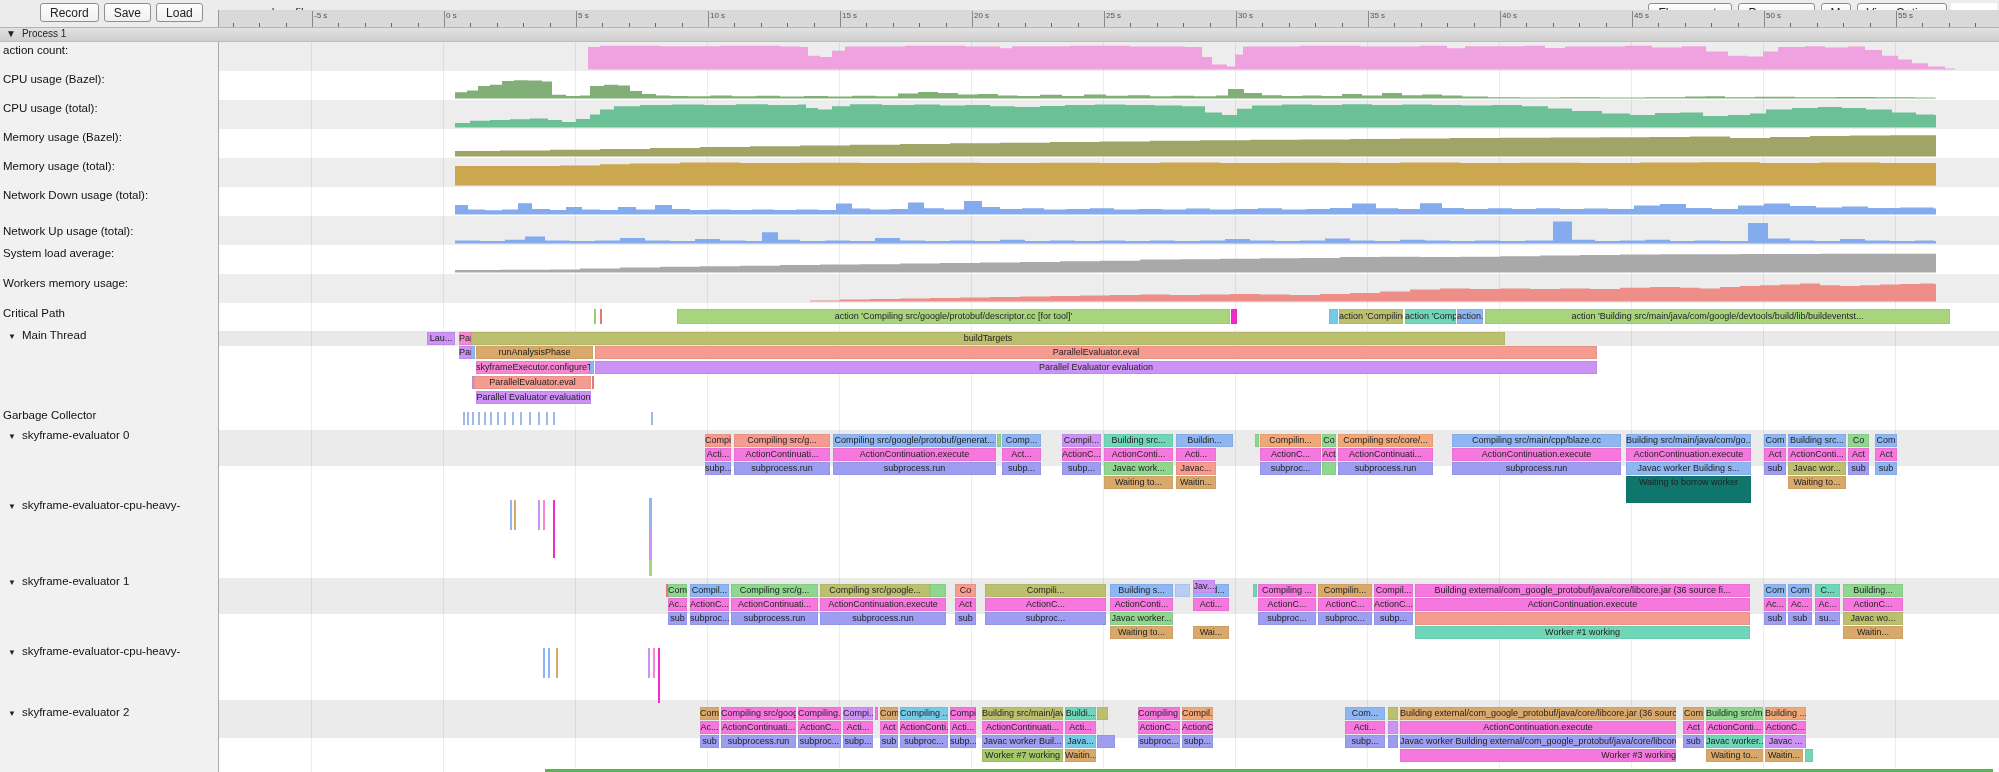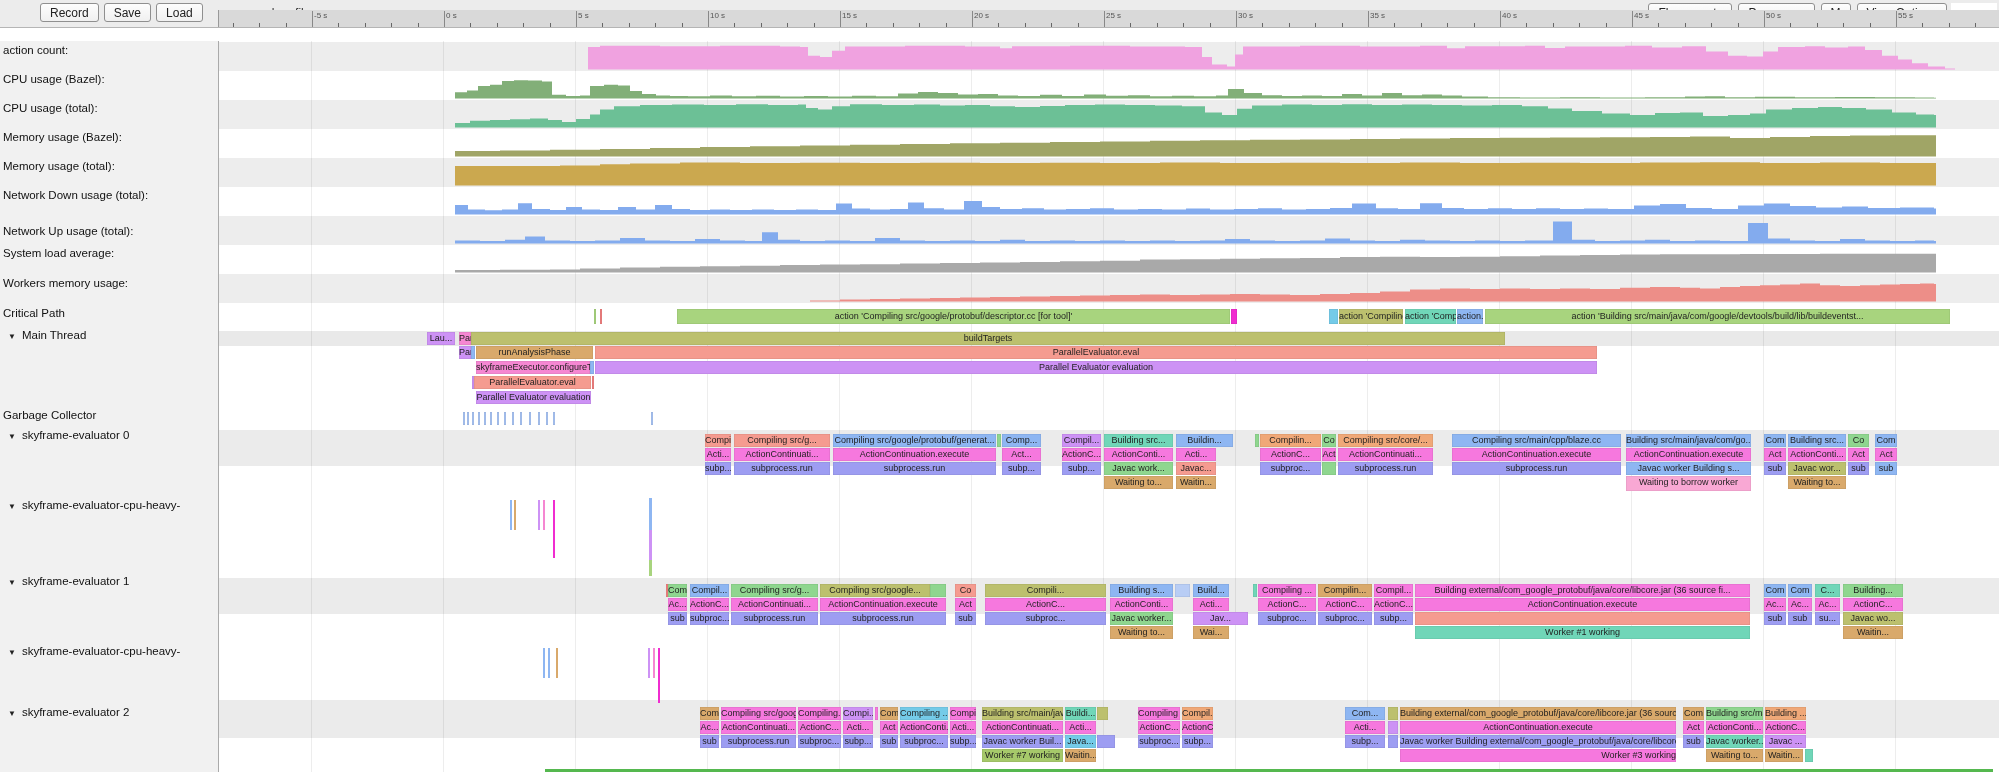--- a/index.html
+++ b/index.html
@@ -134,20 +134,21 @@
       <div class="rlabel" style="left: 1151px;">35 s</div>
       <div class="rtick" style="left: 1281px; height: 16px; background: rgb(136, 136, 136);"></div>
       <div class="rlabel" style="left: 1283px;">40 s</div>
       <div class="rtick" style="left: 1413px; height: 16px; background: rgb(136, 136, 136);"></div>
       <div class="rlabel" style="left: 1415px;">45 s</div>
       <div class="rtick" style="left: 1545px; height: 16px; background: rgb(136, 136, 136);"></div>
       <div class="rlabel" style="left: 1547px;">50 s</div>
       <div class="rtick" style="left: 1677px; height: 16px; background: rgb(136, 136, 136);"></div>
       <div class="rlabel" style="left: 1679px;">55 s</div>
     </div>
+  <div class="prochdr"><span>▼</span><span>Process 1</span></div>
   <div id="stripes">
       <div class="stripe" style="top: 42px; height: 29px; background: rgb(237, 237, 237);"></div>
       <div class="stripe" style="top: 71px; height: 29px; background: rgb(255, 255, 255);"></div>
       <div class="stripe" style="top: 100px; height: 29px; background: rgb(237, 237, 237);"></div>
       <div class="stripe" style="top: 129px; height: 29px; background: rgb(255, 255, 255);"></div>
       <div class="stripe" style="top: 158px; height: 29px; background: rgb(237, 237, 237);"></div>
       <div class="stripe" style="top: 187px; height: 29px; background: rgb(255, 255, 255);"></div>
       <div class="stripe" style="top: 216px; height: 29px; background: rgb(237, 237, 237);"></div>
       <div class="stripe" style="top: 245px; height: 29px; background: rgb(255, 255, 255);"></div>
       <div class="stripe" style="top: 274px; height: 29px; background: rgb(237, 237, 237);"></div>
@@ -290,21 +291,21 @@
       <div class="seg" style="left: 1322px; top: 462px; width: 14px; height: 13px; line-height: 13px; background: rgb(143, 214, 143);"></div>
       <div class="seg" style="left: 1338px; top: 462px; width: 95px; height: 13px; line-height: 13px; background: rgb(157, 157, 242);">subprocess.run</div>
       <div class="seg" style="left: 1452px; top: 462px; width: 169px; height: 13px; line-height: 13px; background: rgb(157, 157, 242);">subprocess.run</div>
       <div class="seg" style="left: 1626px; top: 462px; width: 125px; height: 13px; line-height: 13px; background: rgb(142, 182, 242);">Javac worker Building s...</div>
       <div class="seg" style="left: 1764px; top: 462px; width: 22px; height: 13px; line-height: 13px; background: rgb(157, 157, 242);">sub</div>
       <div class="seg" style="left: 1788px; top: 462px; width: 58px; height: 13px; line-height: 13px; background: rgb(188, 192, 110);">Javac wor...</div>
       <div class="seg" style="left: 1848px; top: 462px; width: 21px; height: 13px; line-height: 13px; background: rgb(157, 157, 242);">sub</div>
       <div class="seg" style="left: 1875px; top: 462px; width: 22px; height: 13px; line-height: 13px; background: rgb(142, 182, 242);">sub</div>
       <div class="seg" style="left: 1104px; top: 476px; width: 69px; height: 13px; line-height: 13px; background: rgb(217, 169, 107);">Waiting to...</div>
       <div class="seg" style="left: 1176px; top: 476px; width: 40px; height: 13px; line-height: 13px; background: rgb(217, 169, 107);">Waitin...</div>
-      <div class="seg" style="left: 1626px; top: 476px; width: 125px; height: 15px; line-height: 13px; background: #f9a8d4;">Waiting to borrow worker</div>
+      <div class="seg" style="left: 1626px; top: 476px; width: 125px; height: 27px; line-height: 13px; background: #0f766e;">Waiting to borrow worker</div>
       <div class="seg" style="left: 1788px; top: 476px; width: 58px; height: 13px; line-height: 13px; background: rgb(217, 169, 107);">Waiting to...</div>
       <div class="seg" style="left: 666px; top: 584px; width: 2px; height: 13px; line-height: 13px; background: rgb(240, 128, 128);"></div>
       <div class="seg" style="left: 668px; top: 584px; width: 19px; height: 13px; line-height: 13px; background: rgb(143, 214, 143);">Com</div>
       <div class="seg" style="left: 690px; top: 584px; width: 39px; height: 13px; line-height: 13px; background: rgb(142, 182, 242);">Compil...</div>
       <div class="seg" style="left: 731px; top: 584px; width: 87px; height: 13px; line-height: 13px; background: rgb(143, 214, 143);">Compiling src/g...</div>
       <div class="seg" style="left: 820px; top: 584px; width: 110px; height: 13px; line-height: 13px; background: rgb(188, 192, 110);">Compiling src/google...</div>
       <div class="seg" style="left: 930px; top: 584px; width: 16px; height: 13px; line-height: 13px; background: rgb(143, 214, 143);"></div>
       <div class="seg" style="left: 955px; top: 584px; width: 21px; height: 13px; line-height: 13px; background: rgb(245, 155, 144);">Co</div>
       <div class="seg" style="left: 985px; top: 584px; width: 121px; height: 13px; line-height: 13px; background: rgb(188, 192, 110);">Compili...</div>
       <div class="seg" style="left: 1110px; top: 584px; width: 63px; height: 13px; line-height: 13px; background: rgb(142, 182, 242);">Building s...</div>
@@ -335,21 +336,21 @@
       <div class="seg" style="left: 1788px; top: 598px; width: 24px; height: 13px; line-height: 13px; background: rgb(246, 120, 222);">Ac...</div>
       <div class="seg" style="left: 1815px; top: 598px; width: 25px; height: 13px; line-height: 13px; background: rgb(246, 120, 222);">Ac...</div>
       <div class="seg" style="left: 1843px; top: 598px; width: 60px; height: 13px; line-height: 13px; background: rgb(246, 120, 222);">ActionC...</div>
       <div class="seg" style="left: 668px; top: 612px; width: 19px; height: 13px; line-height: 13px; background: rgb(157, 157, 242);">sub</div>
       <div class="seg" style="left: 690px; top: 612px; width: 39px; height: 13px; line-height: 13px; background: rgb(157, 157, 242);">subproc...</div>
       <div class="seg" style="left: 731px; top: 612px; width: 87px; height: 13px; line-height: 13px; background: rgb(157, 157, 242);">subprocess.run</div>
       <div class="seg" style="left: 820px; top: 612px; width: 126px; height: 13px; line-height: 13px; background: rgb(157, 157, 242);">subprocess.run</div>
       <div class="seg" style="left: 955px; top: 612px; width: 21px; height: 13px; line-height: 13px; background: rgb(157, 157, 242);">sub</div>
       <div class="seg" style="left: 985px; top: 612px; width: 121px; height: 13px; line-height: 13px; background: rgb(157, 157, 242);">subproc...</div>
       <div class="seg" style="left: 1110px; top: 612px; width: 63px; height: 13px; line-height: 13px; background: rgb(143, 214, 143);">Javac worker...</div>
-      <div class="seg" style="left: 1193px; top: 612px; width: 55px; height: 13px; line-height: 13px; background: rgb(205, 146, 245);">Jav...</div>
+      <div class="seg" style="left: 1193px; top: 580px; width: 22px; height: 13px; line-height: 13px; background: rgb(205, 146, 245);">Jav...</div>
       <div class="seg" style="left: 1258px; top: 612px; width: 58px; height: 13px; line-height: 13px; background: rgb(157, 157, 242);">subproc...</div>
       <div class="seg" style="left: 1318px; top: 612px; width: 54px; height: 13px; line-height: 13px; background: rgb(157, 157, 242);">subproc...</div>
       <div class="seg" style="left: 1374px; top: 612px; width: 39px; height: 13px; line-height: 13px; background: rgb(157, 157, 242);">subp...</div>
       <div class="seg" style="left: 1415px; top: 612px; width: 335px; height: 13px; line-height: 13px; background: rgb(245, 155, 144);"></div>
       <div class="seg" style="left: 1764px; top: 612px; width: 22px; height: 13px; line-height: 13px; background: rgb(157, 157, 242);">sub</div>
       <div class="seg" style="left: 1788px; top: 612px; width: 24px; height: 13px; line-height: 13px; background: rgb(157, 157, 242);">sub</div>
       <div class="seg" style="left: 1815px; top: 612px; width: 25px; height: 13px; line-height: 13px; background: rgb(157, 157, 242);">su...</div>
       <div class="seg" style="left: 1843px; top: 612px; width: 60px; height: 13px; line-height: 13px; background: rgb(188, 192, 110);">Javac wo...</div>
       <div class="seg" style="left: 1110px; top: 626px; width: 63px; height: 13px; line-height: 13px; background: rgb(217, 169, 107);">Waiting to...</div>
       <div class="seg" style="left: 1193px; top: 626px; width: 36px; height: 13px; line-height: 13px; background: rgb(217, 169, 107);">Wai...</div>

